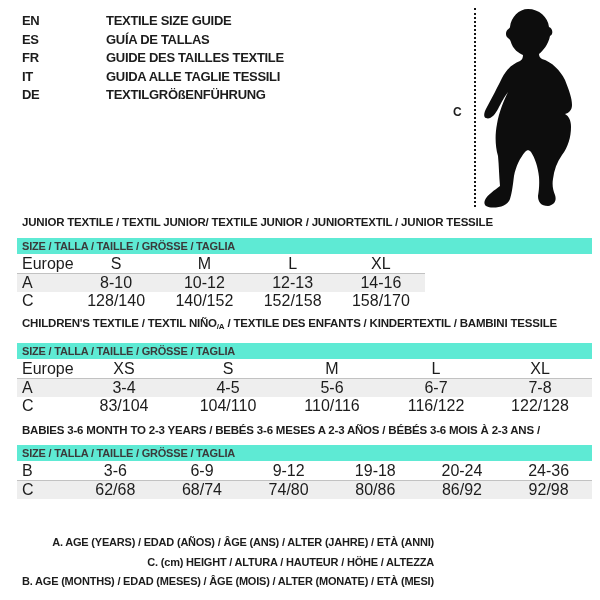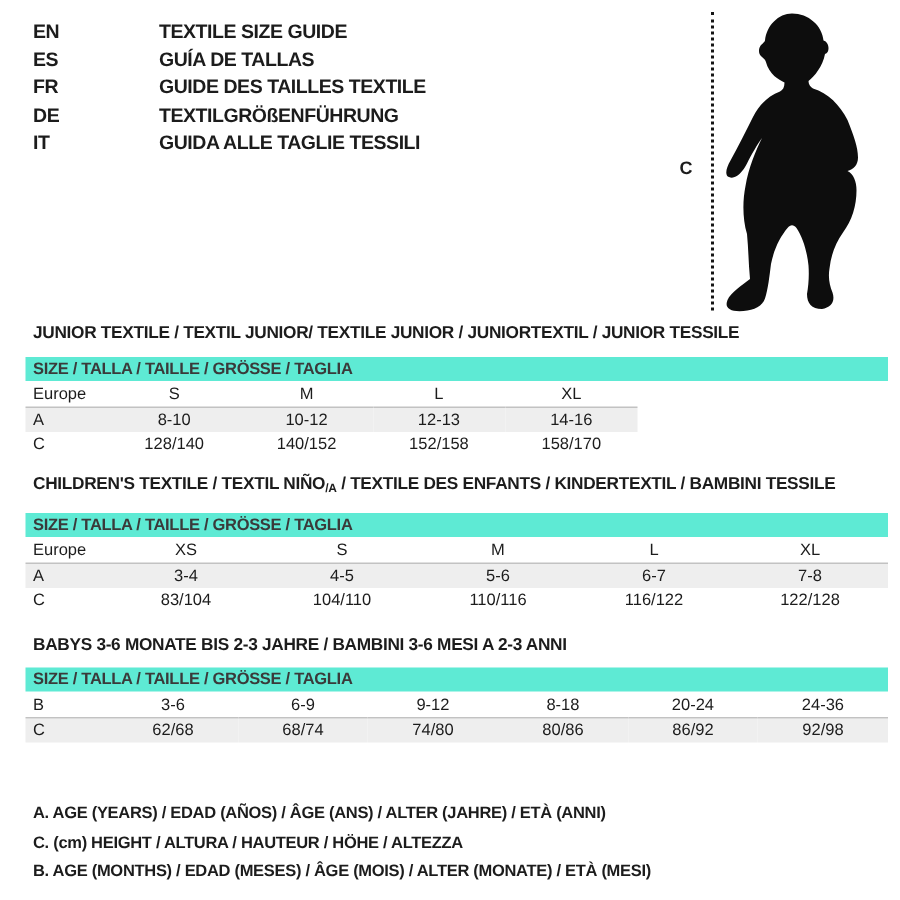--- a/index.html
+++ b/index.html
@@ -53,31 +53,31 @@
     background: #5eead4;
     height: 16px; line-height: 16px;
     padding-left: 5px;
     font-size: 11px; font-weight: bold; color: #3a3a3a;
     letter-spacing: -0.2px;
     margin-bottom: 1px;
     box-sizing: border-box;
   }
   .size-table {
     border-collapse: collapse; table-layout: fixed;
-    font-size: 11px;
+    font-size: 16px;
   }
   .t-junior { width: 408px; }
   .t-wide   { width: 575px; }
   .size-table td { height: 16px; padding: 0; text-align: center; }
   .size-table td.row-label { text-align: left; padding-left: 5px; }
   .size-table tr.first-row td { border-bottom: 1px solid #c2c2c2; }
   .size-table tr.striped td { background: #eeeeee; }
 
   
-  .footnotes { position: absolute; left: 22px; top: 533px; }
+  .footnotes { position: absolute; left: 22px; top: 533px; text-align: right; }
   .footnote {
     font-size: 11px; font-weight: bold; letter-spacing: -0.2px;
     line-height: 19.5px; white-space: nowrap;
   }
 </style>
 </head>
 <body>
 
 <div class="lang-block">
   <div class="lang-row">
@@ -86,26 +86,26 @@
   </div>
   <div class="lang-row">
     <span class="lang-code">ES</span>
     <span class="lang-label">GUÍA DE TALLAS</span>
   </div>
   <div class="lang-row">
     <span class="lang-code">FR</span>
     <span class="lang-label">GUIDE DES TAILLES TEXTILE</span>
   </div>
   <div class="lang-row">
+    <span class="lang-code">IT</span>
+    <span class="lang-label">GUIDA ALLE TAGLIE TESSILI</span>
+  </div>
+  <div class="lang-row">
     <span class="lang-code">DE</span>
     <span class="lang-label">TEXTILGRÖßENFÜHRUNG</span>
-  </div>
-  <div class="lang-row">
-    <span class="lang-code">IT</span>
-    <span class="lang-label">GUIDA ALLE TAGLIE TESSILI</span>
   </div>
 </div>
 
 <div class="figure">
   <div class="height-line"></div>
   <span class="height-label">C</span>
   <svg class="baby-svg" width="100" height="200" viewBox="0 0 100 200" aria-hidden="true">
     <path fill="#0d0d0d" d="
       M46,1
       C57,1 66,9 67,19
@@ -217,39 +217,39 @@
       <td>104/110</td>
       <td>110/116</td>
       <td>116/122</td>
       <td>122/128</td>
     </tr>
   </tbody>
     </table>
 </div>
 
 <div class="section section-babies">
-  <h2 class="section-title">BABYS 3-6 MONATE BIS 2-3 JAHRE / BAMBINI 3-6 MESI A 2-3 ANNI</h2>
+  <h2 class="section-title">BABIES 3-6 MONTH TO 2-3 YEARS / BEBÉS 3-6 MESES A 2-3 AÑOS / BÉBÉS 3-6 MOIS À 2-3 ANS /</h2>
   <div class="size-bar">SIZE / TALLA / TAILLE / GRÖSSE / TAGLIA</div>
   <table class="size-table t-wide">
     <colgroup>
         <col style="width:55px">
         <col>
         <col>
         <col>
         <col>
         <col>
         <col>
       </colgroup>
     <tbody>
         <tr class="first-row">
       <td class="row-label">B</td>
       <td>3-6</td>
       <td>6-9</td>
       <td>9-12</td>
-      <td>8-18</td>
+      <td>19-18</td>
       <td>20-24</td>
       <td>24-36</td>
     </tr>
     <tr class="striped">
       <td class="row-label">C</td>
       <td>62/68</td>
       <td>68/74</td>
       <td>74/80</td>
       <td>80/86</td>
       <td>86/92</td>

